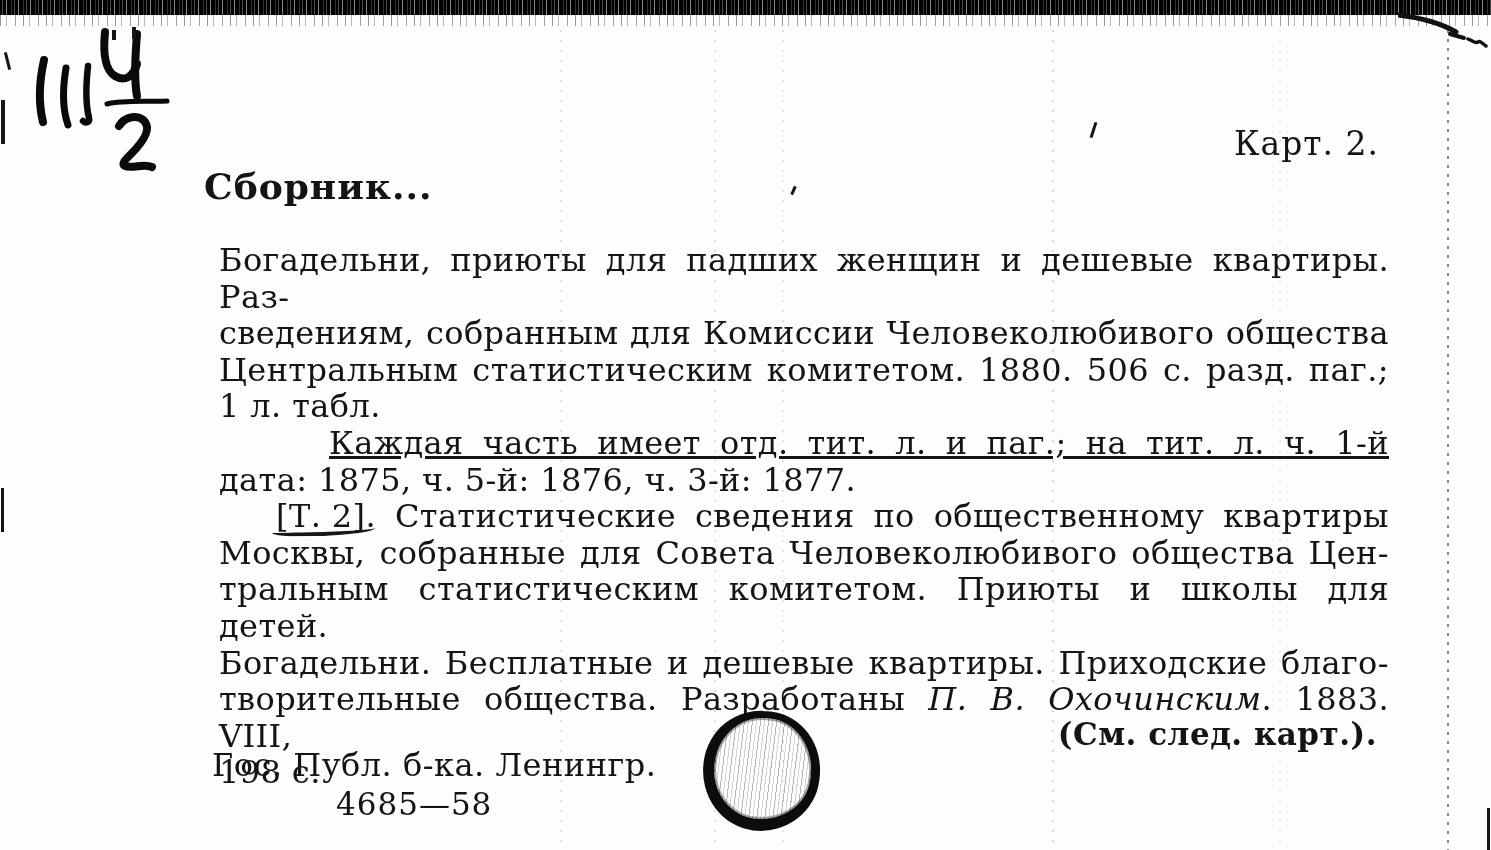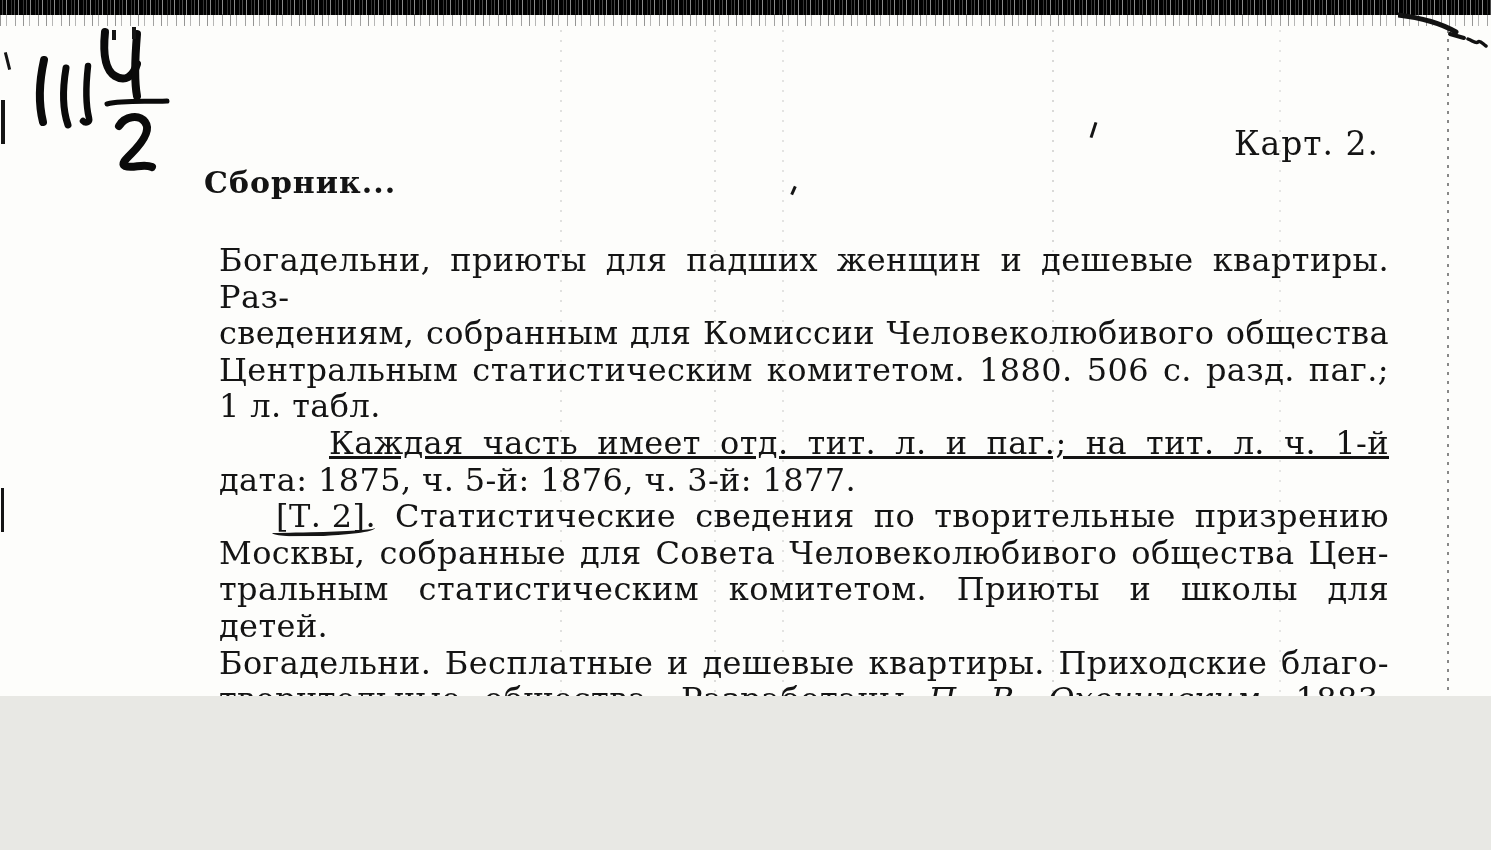--- a/index.html
+++ b/index.html
@@ -1,19 +1,19 @@
 <!DOCTYPE html>
 <html><head>
 <meta charset="utf-8">
 <style>
   html,body{margin:0;padding:0;}
   body{background:#e8e8e4;}
   .card{
     position:relative;
-    width:1491px;height:696px;
+    width:1491px;height:850px;
     background:#fdfdfb;
     overflow:hidden;
     font-family:"DejaVu Serif","Liberation Serif",serif;
     color:#141414;
   }
   
   .film-band{
     position:absolute;left:0;top:0;width:1491px;height:15px;
     background:
       repeating-linear-gradient(90deg,#000 0 2px,#4a4a4a 2px 3px,#000 3px 6px,#8a8a8a 6px 7px,#000 7px 11px,#333 11px 12px);
@@ -25,21 +25,21 @@
     opacity:.55;
   }
   .corner-squiggle{position:absolute;left:1398px;top:12px;}
   .handwriting{position:absolute;left:25px;top:22px;}
   .card-number{
     position:absolute;right:112px;top:124px;
     font-size:33px;letter-spacing:1px;
   }
   .title{
     position:absolute;left:204px;top:165px;margin:0;
-    font-size:30px;font-weight:bold;letter-spacing:1px;
+    font-size:36px;font-weight:bold;letter-spacing:1px;
   }
   .body-text{
     position:absolute;left:219px;top:242px;width:1170px;
     font-size:32px;line-height:36.6px;letter-spacing:.4px;
   }
   .body-text .line{white-space:normal;}
   .body-text .line.just{text-align:justify;text-align-last:justify;}
   .it{font-style:italic;}
   .hand-ul{position:relative;display:inline-block;}
   .hand-ul::after{
@@ -112,21 +112,21 @@
 
   <h1 class="title">Сборник...</h1>
 
   <div class="body-text">
       <div class="line just"><span>Богадельни, приюты для падших женщин и дешевые квартиры. Раз-</span></div>
       <div class="line just"><span>сведениям, собранным для Комиссии Человеколюбивого общества</span></div>
       <div class="line just"><span>Центральным статистическим комитетом. 1880. 506 с. разд. паг.;</span></div>
       <div class="line"><span>1 л. табл.</span></div>
       <div class="line just" style="padding-left: 110px; text-decoration: underline;"><span>Каждая часть имеет отд. тит. л. и паг.; на тит. л. ч. 1-й</span></div>
       <div class="line"><span>дата: 1875, ч. 5-й: 1876, ч. 3-й: 1877.</span></div>
-      <div class="line just" style="padding-left: 57px;"><span class="hand-ul">[Т. 2]</span><span>. Статистические сведения по творительные призрению</span></div>
+      <div class="line just" style="padding-left: 57px;"><span class="hand-ul">[Т. 2]</span><span>. Статистические сведения по общественному квартиры</span></div>
       <div class="line just"><span>Москвы, собранные для Совета Человеколюбивого общества Цен-</span></div>
       <div class="line just"><span>тральным статистическим комитетом. Приюты и школы для детей.</span></div>
       <div class="line just"><span>Богадельни. Бесплатные и дешевые квартиры. Приходские благо-</span></div>
       <div class="line just"><span>творительные общества. Разработаны </span><span class="it">П. В. Охочинским</span><span>. 1883. VIII,</span></div>
       <div class="line"><span>198 с.</span></div>
     </div>
 
   <div class="see-ref">(См. след. карт.).</div>
 
   <div class="library">Гос. Публ. б-ка. Ленингр.</div>

